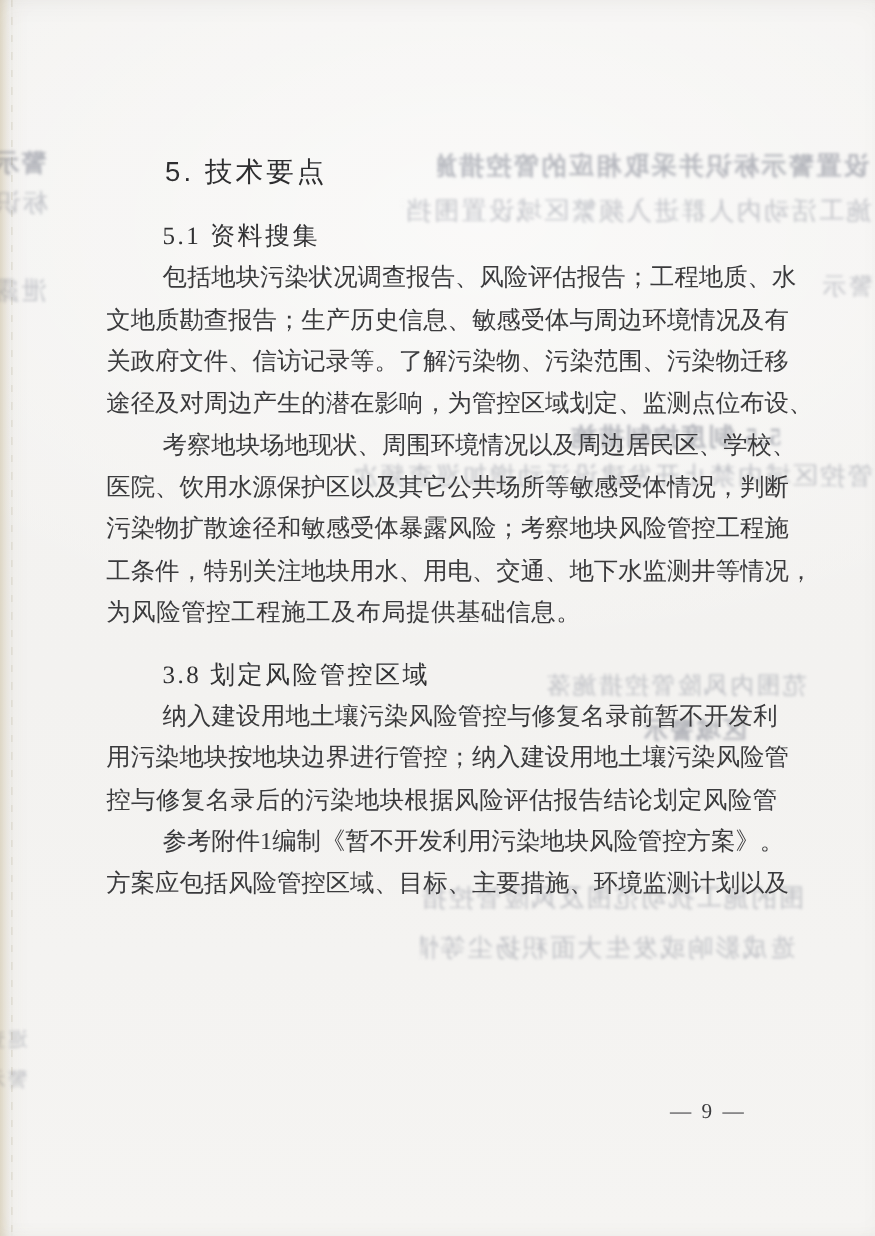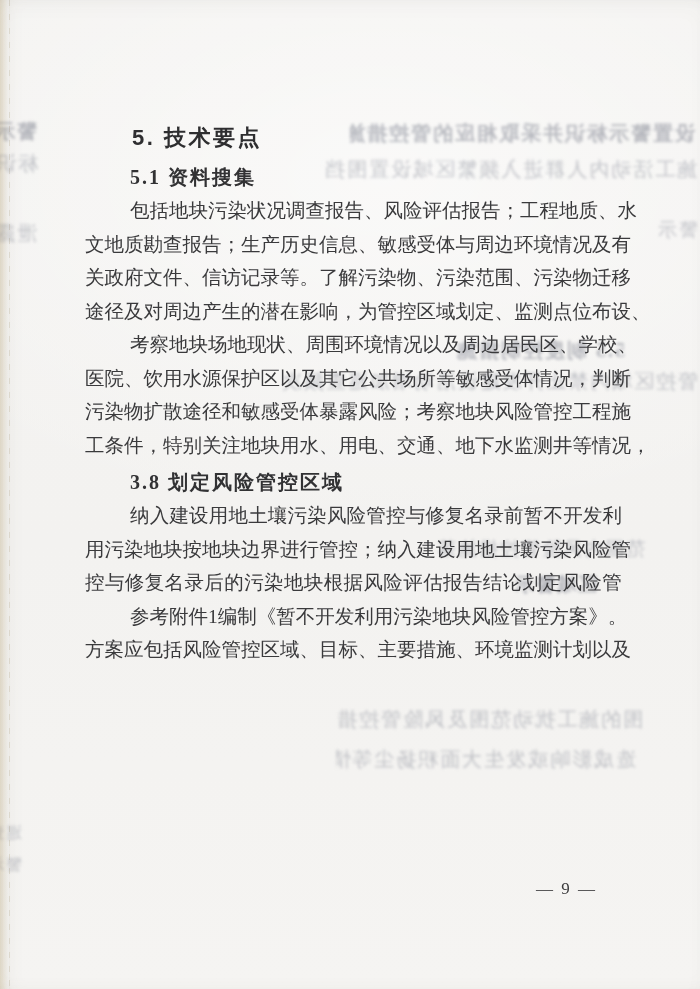--- a/index.html
+++ b/index.html
@@ -57,31 +57,31 @@
     left: 85px;
     top: 121px;
     width: 537px;
   }
   .doc-heading {
     margin: 0 0 0 47px;
     height: 36px;
     line-height: 34px;
     font-family: "Liberation Sans", "DejaVu Sans", sans-serif;
     font-size: 22px;
-    font-weight: bold;
+    font-weight: normal;
     letter-spacing: 2.5px;
     color: #2e2e30;
   }
   .section-title {
     height: 34px;
     line-height: 34px;
     margin-left: 45px;
-    margin-top: 3px;
+    margin-top: 15px;
     font-size: 20px;
-    font-weight: bold;
+    font-weight: normal;
     letter-spacing: 2px;
     color: #323234;
   }
   .paragraph { margin: 0; }
   .line {
     height: 33.5px;
     line-height: 33.5px;
     font-size: 19.5px;
     letter-spacing: 0.5px;
     color: #3a3a3c;
@@ -364,20 +364,21 @@
             <span>下</span>
             <span>水</span>
             <span>监</span>
             <span>测</span>
             <span>井</span>
             <span>等</span>
             <span>情</span>
             <span>况</span>
             <span>，</span>
           </div>
+          <div class="line">为风险管控工程施工及布局提供基础信息。</div>
         </div>
         <div class="section-title">3.8 划定风险管控区域</div>
         <div class="paragraph">
           <div class="line fill indent">
             <span>纳</span>
             <span>入</span>
             <span>建</span>
             <span>设</span>
             <span>用</span>
             <span>地</span>

